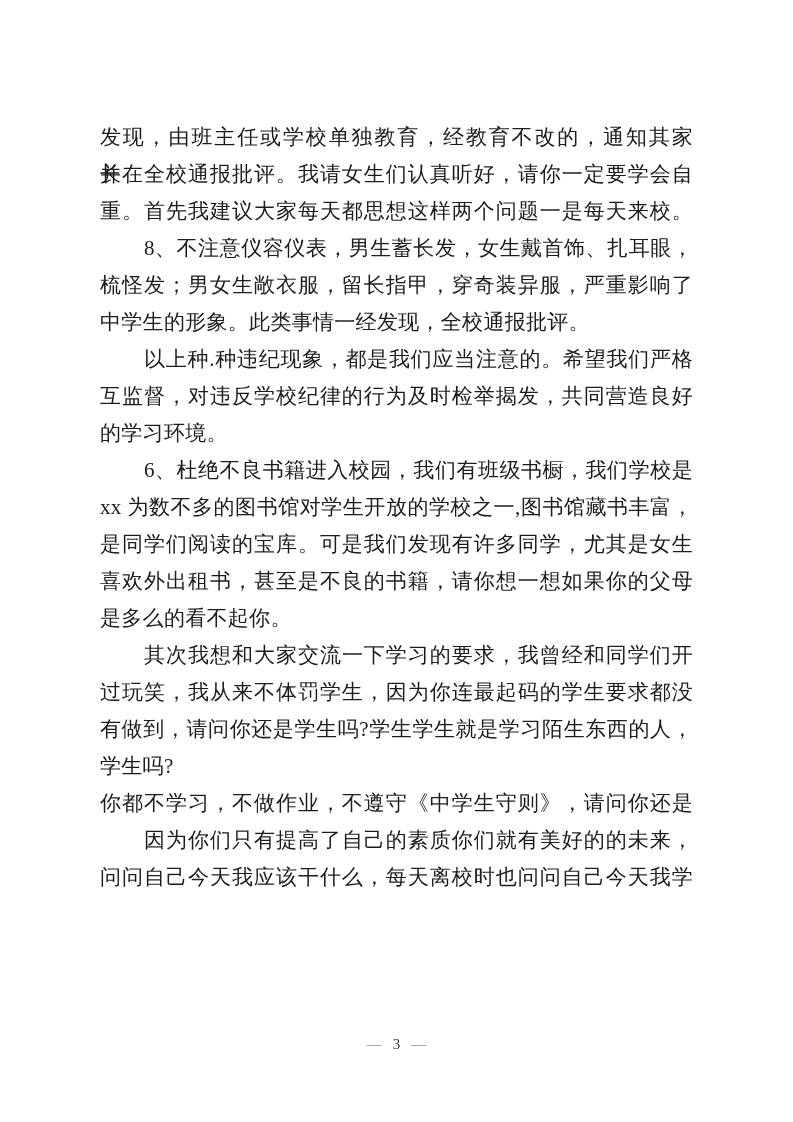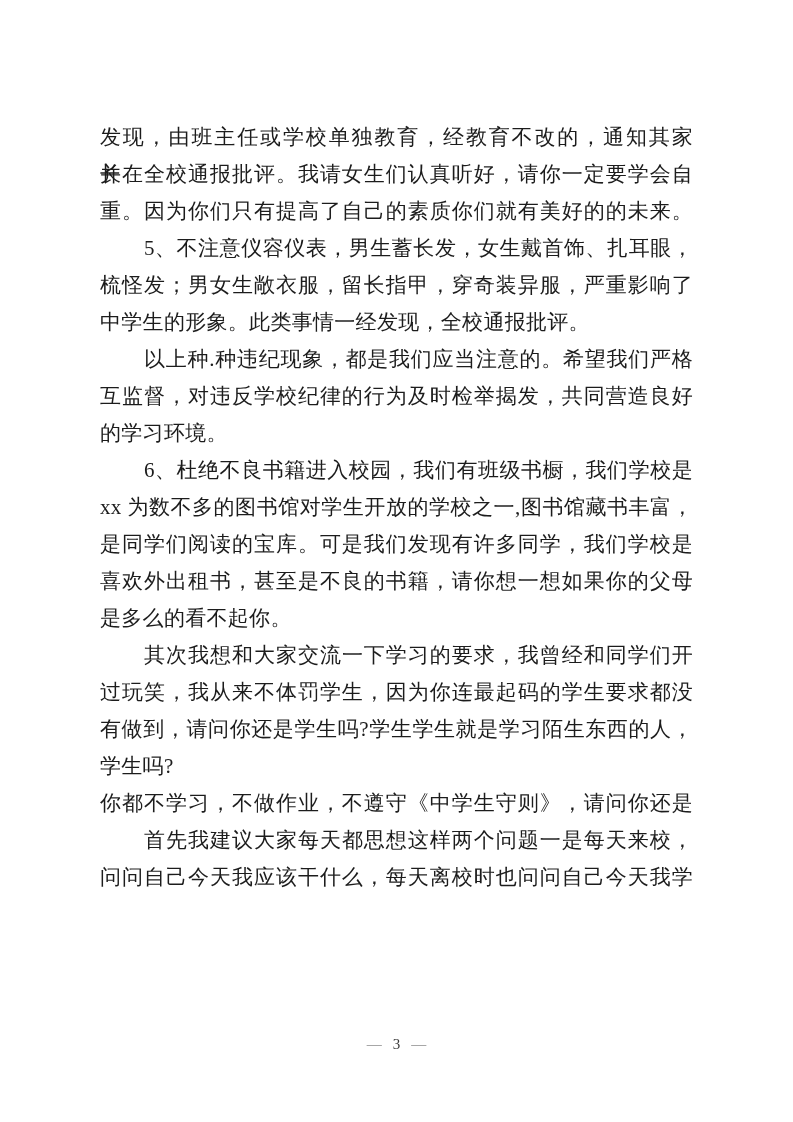--- a/index.html
+++ b/index.html
@@ -60,43 +60,43 @@
   }
 </style>
 </head>
 <body>
 
 <div class="page">
   <div class="content">
 
     <div class="line">发现，由班主任或学校单独教育，经教育不改的，通知其家长，</div>
     <div class="line">并在全校通报批评。我请女生们认真听好，请你一定要学会自</div>
-    <div class="line">重。因为你们只有提高了自己的素质你们就有美好的的未来。</div>
+    <div class="line">重。首先我建议大家每天都思想这样两个问题一是每天来校。</div>
 
-    <div class="line ind">5、不注意仪容仪表，男生蓄长发，女生戴首饰、扎耳眼，</div>
+    <div class="line ind">8、不注意仪容仪表，男生蓄长发，女生戴首饰、扎耳眼，</div>
     <div class="line">梳怪发；男女生敞衣服，留长指甲，穿奇装异服，严重影响了</div>
     <div class="line end">中学生的形象。此类事情一经发现，全校通报批评。</div>
 
     <div class="line ind">以上种.种违纪现象，都是我们应当注意的。希望我们严格</div>
     <div class="line">互监督，对违反学校纪律的行为及时检举揭发，共同营造良好</div>
     <div class="line end">的学习环境。</div>
 
     <div class="line ind">6、杜绝不良书籍进入校园，我们有班级书橱，我们学校是</div>
     <div class="line">xx 为数不多的图书馆对学生开放的学校之一,图书馆藏书丰富，</div>
-    <div class="line">是同学们阅读的宝库。可是我们发现有许多同学，我们学校是</div>
+    <div class="line">是同学们阅读的宝库。可是我们发现有许多同学，尤其是女生</div>
     <div class="line">喜欢外出租书，甚至是不良的书籍，请你想一想如果你的父母</div>
     <div class="line end">是多么的看不起你。</div>
 
     <div class="line ind">其次我想和大家交流一下学习的要求，我曾经和同学们开</div>
     <div class="line">过玩笑，我从来不体罚学生，因为你连最起码的学生要求都没</div>
     <div class="line">有做到，请问你还是学生吗?学生学生就是学习陌生东西的人，</div>
     <div class="line end">学生吗?</div>
     <div class="line">你都不学习，不做作业，不遵守《中学生守则》，请问你还是</div>
 
-    <div class="line ind">首先我建议大家每天都思想这样两个问题一是每天来校，</div>
+    <div class="line ind">因为你们只有提高了自己的素质你们就有美好的的未来，</div>
     <div class="line">问问自己今天我应该干什么，每天离校时也问问自己今天我学</div>
 
   </div>
 
   <div class="footer">
     <span class="dash">—</span><span class="num">3</span><span class="dash">—</span>
   </div>
 </div>
 
 </body></html>

